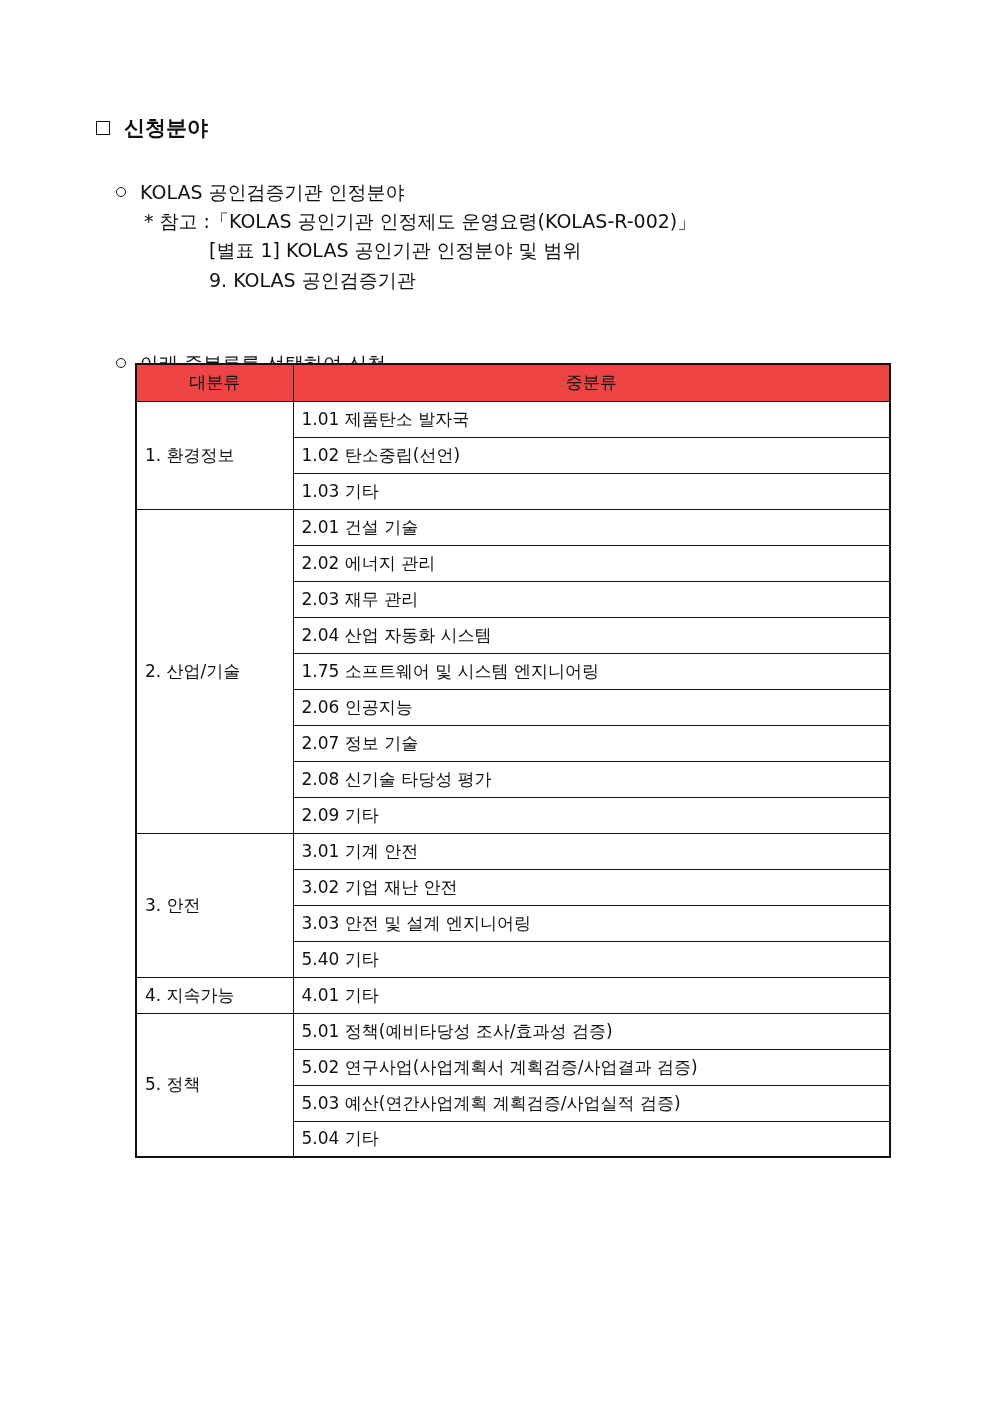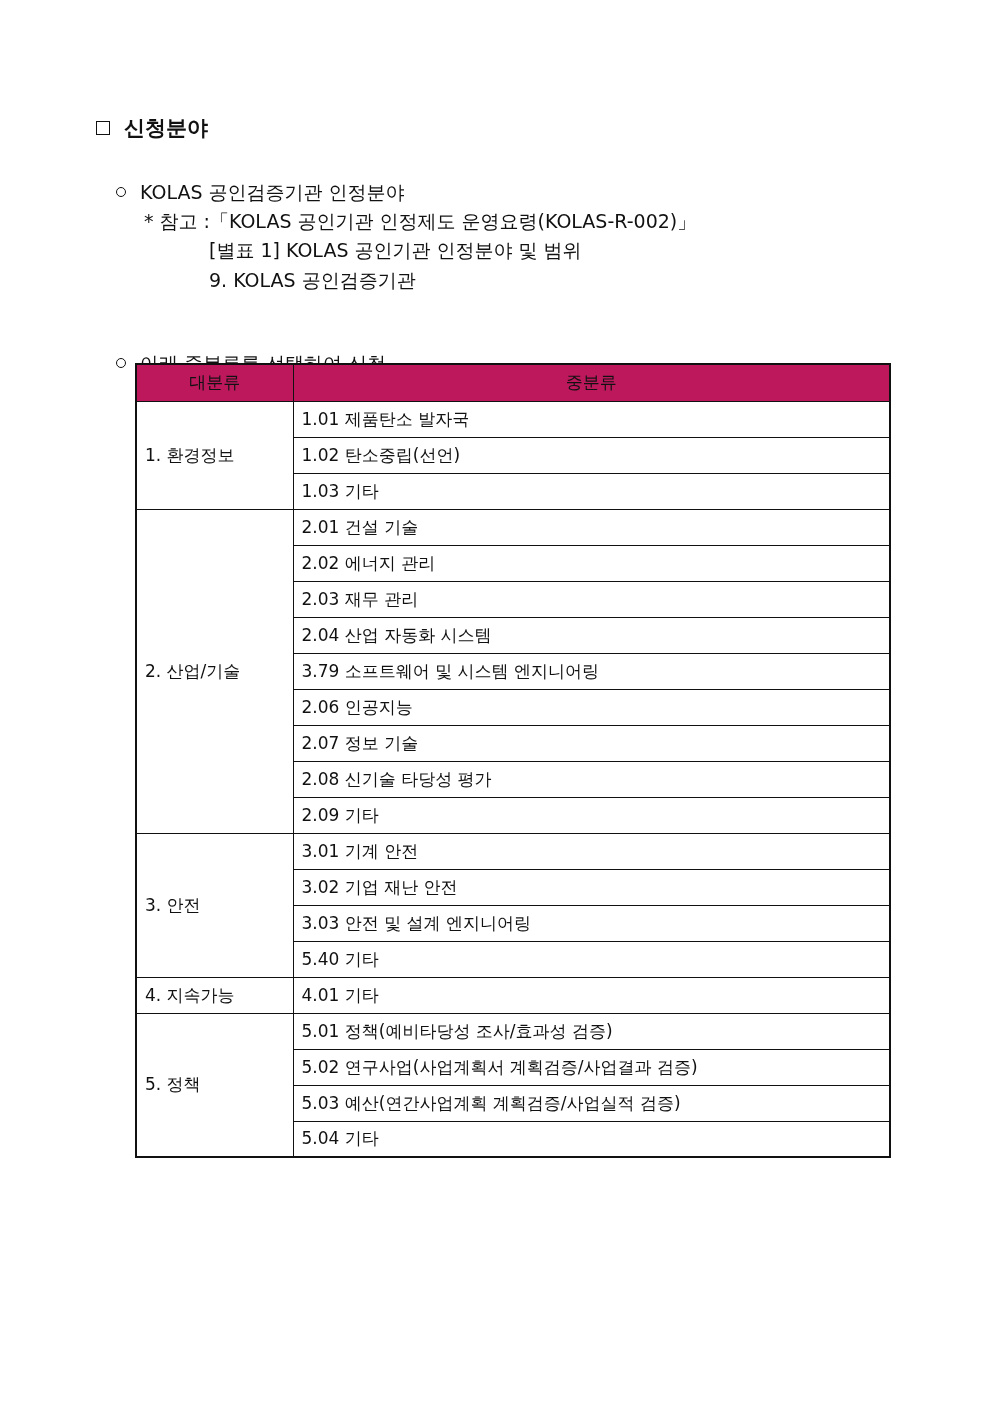--- a/index.html
+++ b/index.html
@@ -27,21 +27,21 @@
     table.cat-table {
       position: absolute; left: 135px; top: 363px;
       width: 756px; border-collapse: collapse;
       border: 2px solid #111; font-size: 17px;
     }
     table.cat-table td, table.cat-table th {
       border: 1px solid #111; padding: 0 8px; height: 36px; box-sizing: border-box;
       text-align: left; font-weight: normal; vertical-align: middle;
     }
     table.cat-table th {
-      background: #be185d; text-align: center; height: 37px;
+      background: #ef4444; text-align: center; height: 37px;
       border-bottom: 1.5px solid #111;
     }
     table.cat-table td.major { width: 157px; }
   </style>
 </head>
 <body>
 
 <div class="section-title">
   <span class="box"></span>
   <span>신청분야</span>
@@ -85,21 +85,21 @@
       <tr>
         <td>2.02 에너지 관리</td>
       </tr>
       <tr>
         <td>2.03 재무 관리</td>
       </tr>
       <tr>
         <td>2.04 산업 자동화 시스템</td>
       </tr>
       <tr>
-        <td>3.79 소프트웨어 및 시스템 엔지니어링</td>
+        <td>1.75 소프트웨어 및 시스템 엔지니어링</td>
       </tr>
       <tr>
         <td>2.06 인공지능</td>
       </tr>
       <tr>
         <td>2.07 정보 기술</td>
       </tr>
       <tr>
         <td>2.08 신기술 타당성 평가</td>
       </tr>

